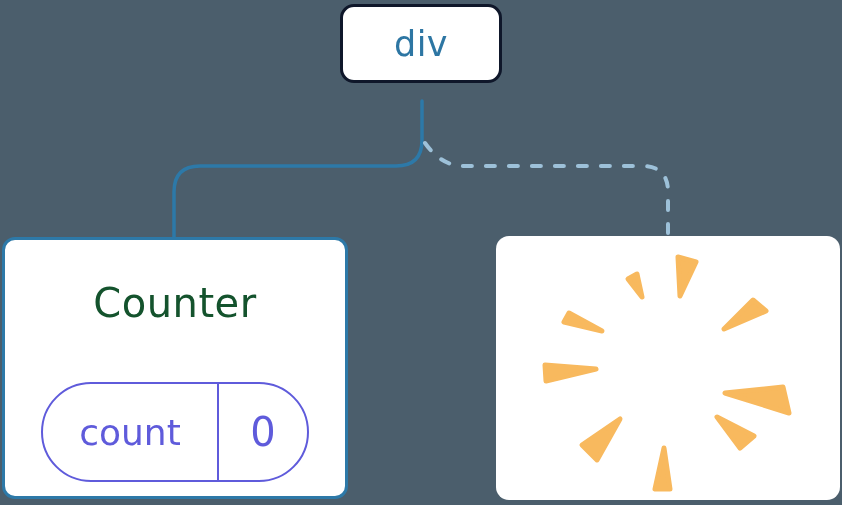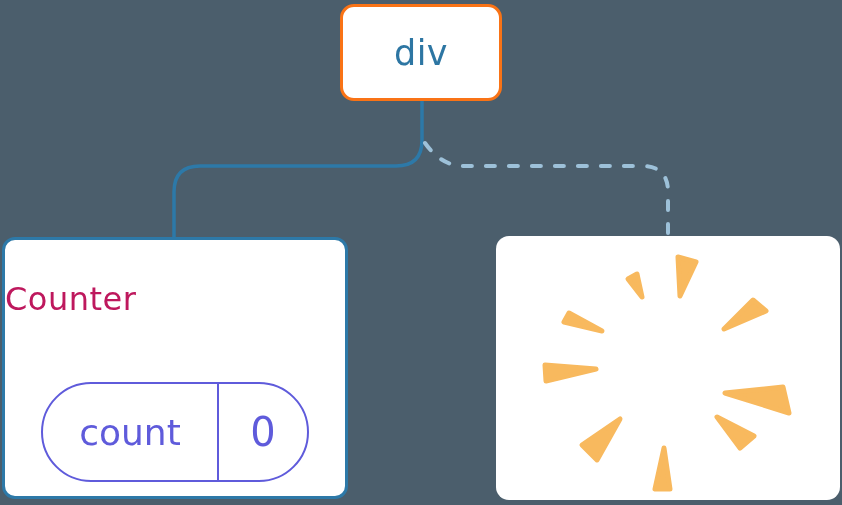--- a/index.html
+++ b/index.html
@@ -25,22 +25,22 @@
   }
   .node {
     position: absolute;
     background: #ffffff;
     box-sizing: border-box;
   }
   .node-root {
     left: 340px;
     top: 4px;
     width: 162px;
-    height: 97px;
-    border: 3px solid #f97316;
+    height: 79px;
+    border: 3px solid #0f172a;
     border-radius: 14px;
     display: flex;
     align-items: center;
     justify-content: center;
   }
   .node-root .label {
     color: #2d76a3;
     font-size: 35px;
     letter-spacing: 0.5px;
   }
@@ -50,22 +50,23 @@
     width: 346px;
     height: 262px;
     border: 3px solid #2d79a8;
     border-radius: 13px;
   }
   .counter-title {
     position: absolute;
     left: 0;
     right: 0;
     top: 40px;
-    color: #be185d;
-    font-size: 32px;
+    text-align: center;
+    color: #14532d;
+    font-size: 40px;
     letter-spacing: 0.5px;
   }
   .state-pill {
     position: absolute;
     left: 36px;
     top: 117px;
     width: 268px;
     height: 100px;
     border: 2px solid #5f5bdb;
     border-radius: 52px;

